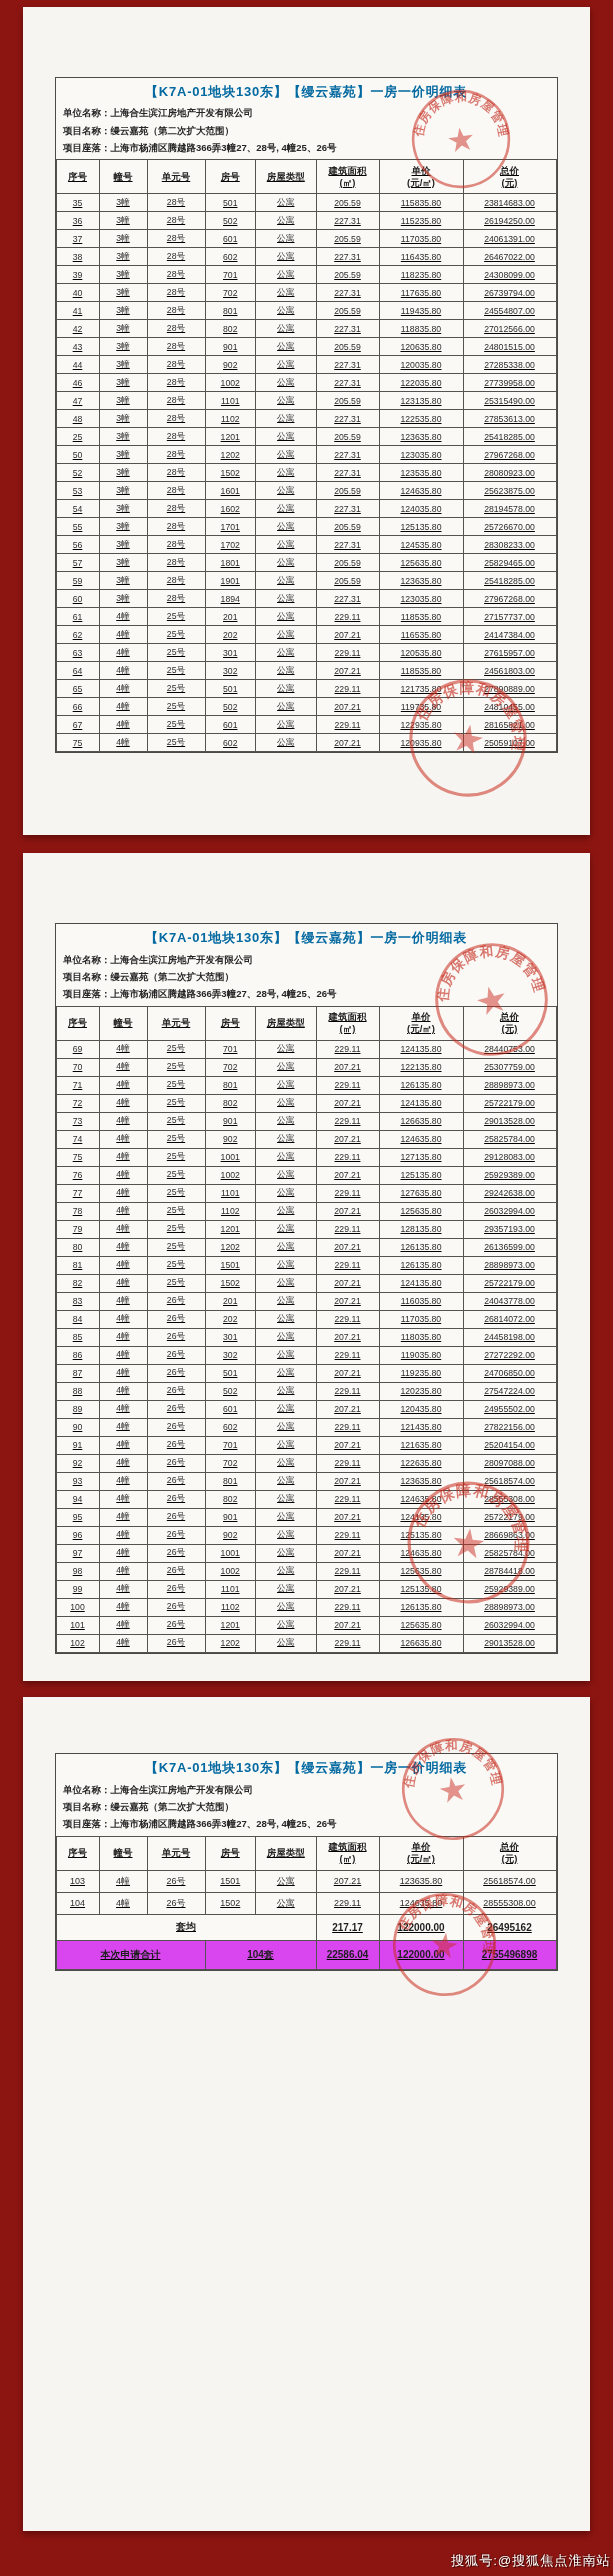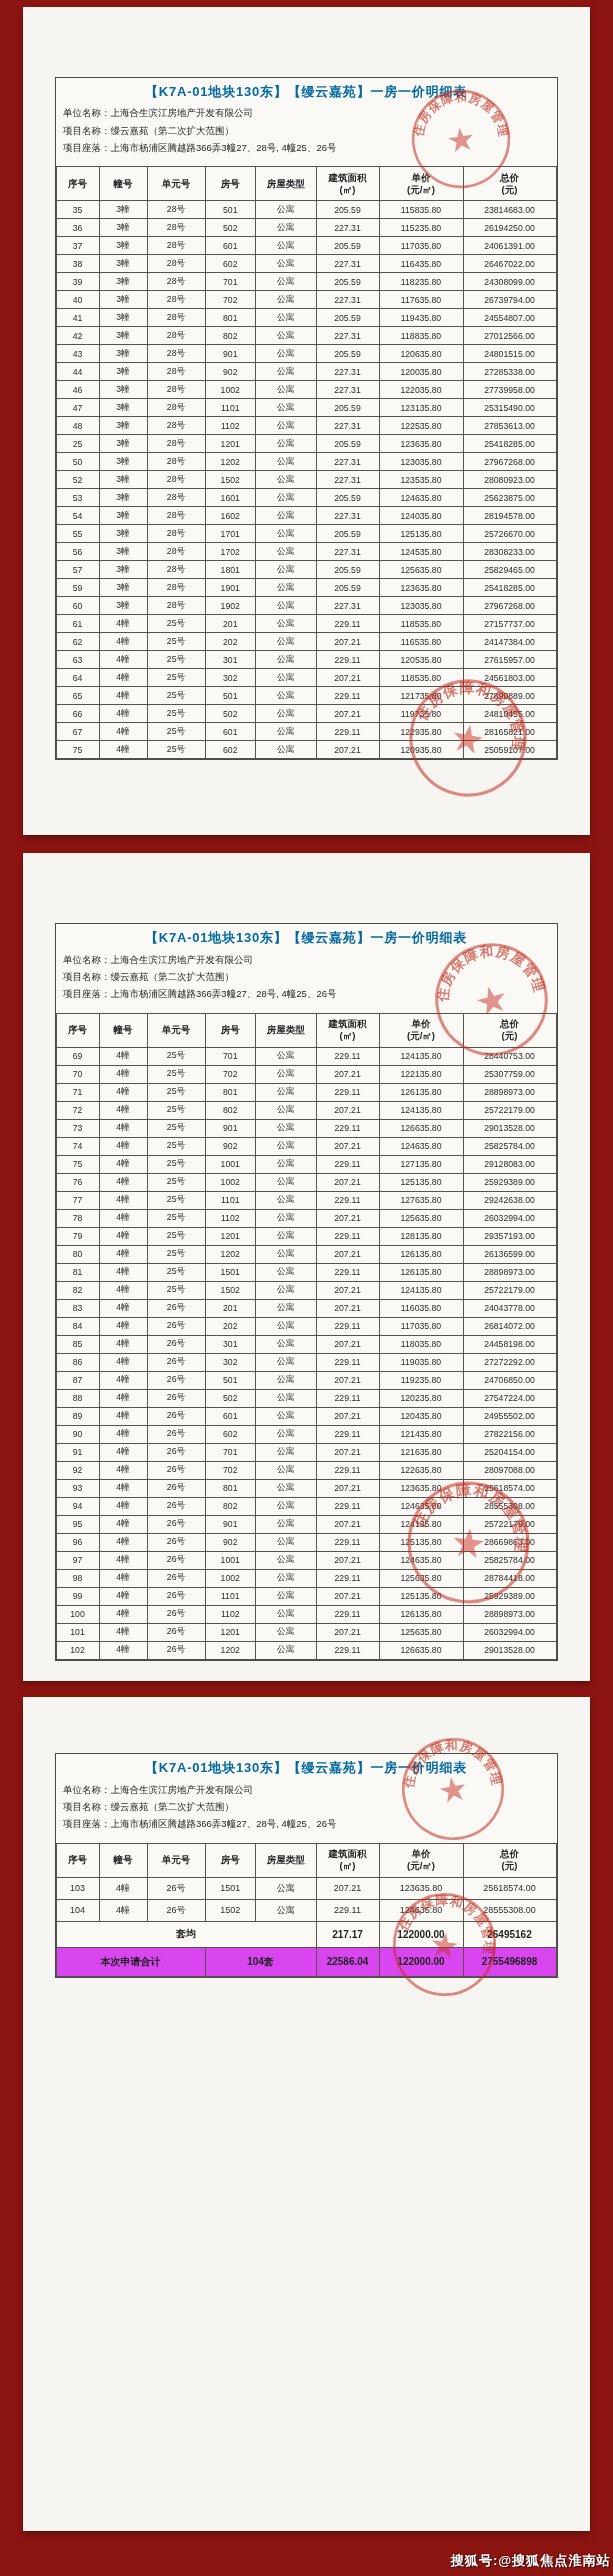--- a/index.html
+++ b/index.html
@@ -19,43 +19,43 @@
     position:absolute;left:31.5px;width:501px;
     border:1.7px solid #4a4a48;background:#faf9f6;
   }
   #panel-1 .sheet,#panel-2 .sheet{top:70px;}
   #panel-3 .sheet{top:56px;}
   .sheet-title{
     height:26.5px;line-height:28px;text-align:center;font-weight:bold;
     font-size:13px;color:#0369a1;letter-spacing:0.8px;
   }
   .info-line{
-    font-size:9.5px;font-weight:normal;color:#262626;line-height:17.4px;
+    font-size:9.5px;font-weight:bold;color:#262626;line-height:17.4px;
     padding-left:7.5px;white-space:nowrap;
   }
-  table{width:100%;border-collapse:collapse;table-layout:fixed;margin-top:10px;}
+  table{width:100%;border-collapse:collapse;table-layout:fixed;margin-top:3px;text-decoration:underline;}
   th,td{
     border:0.8px solid #55534f;text-align:center;color:#2c2c2c;
     overflow:hidden;padding:0;
   }
   thead th{
     height:33px;font-size:9.5px;font-weight:bold;color:#222;
     white-space:pre-line;line-height:1.25;
   }
   tbody.data td{height:17px;font-size:8.7px;}
   #panel-3 tbody.data td{height:21px;font-size:9px;}
   tbody.summary td{font-weight:bold;font-size:10px;color:#1f1f1f;}
   tr.avg-row td{height:25px;}
   tr.total-row td{height:28px;background:#d946ef;}
   .seal{position:absolute;pointer-events:none;z-index:5;}
   .seal-ring{fill:none;stroke:rgba(201,44,30,.55);stroke-width:5;}
   .seal-star{fill:rgba(201,44,30,.5);font-size:62px;}
   .seal-arc{fill:rgba(196,40,28,.62);font-size:23px;font-weight:bold;letter-spacing:2px;}
   .watermark{
-    position:absolute;right:3.3px;bottom:5.8px;font-size:13.3px;font-weight:bold;
+    position:absolute;right:3.3px;bottom:5.8px;font-size:13.3px;font-weight:normal;
     color:#fdfdfd;letter-spacing:0.8px;
     text-shadow:1.2px 1.2px 0 #3a0806,-0.8px -0.8px 0 rgba(58,8,6,.6);
     z-index:9;
   }
 </style>
 </head>
 <body>
 
 <section class="panel" id="panel-1">
   <div class="sheet">
@@ -307,21 +307,21 @@
             <td>1901</td>
             <td>公寓</td>
             <td>205.59</td>
             <td>123635.80</td>
             <td>25418285.00</td>
           </tr>
           <tr>
             <td>60</td>
             <td>3幢</td>
             <td>28号</td>
-            <td>1902</td>
+            <td>1894</td>
             <td>公寓</td>
             <td>227.31</td>
             <td>123035.80</td>
             <td>27967268.00</td>
           </tr>
           <tr>
             <td>61</td>
             <td>4幢</td>
             <td>25号</td>
             <td>201</td>

